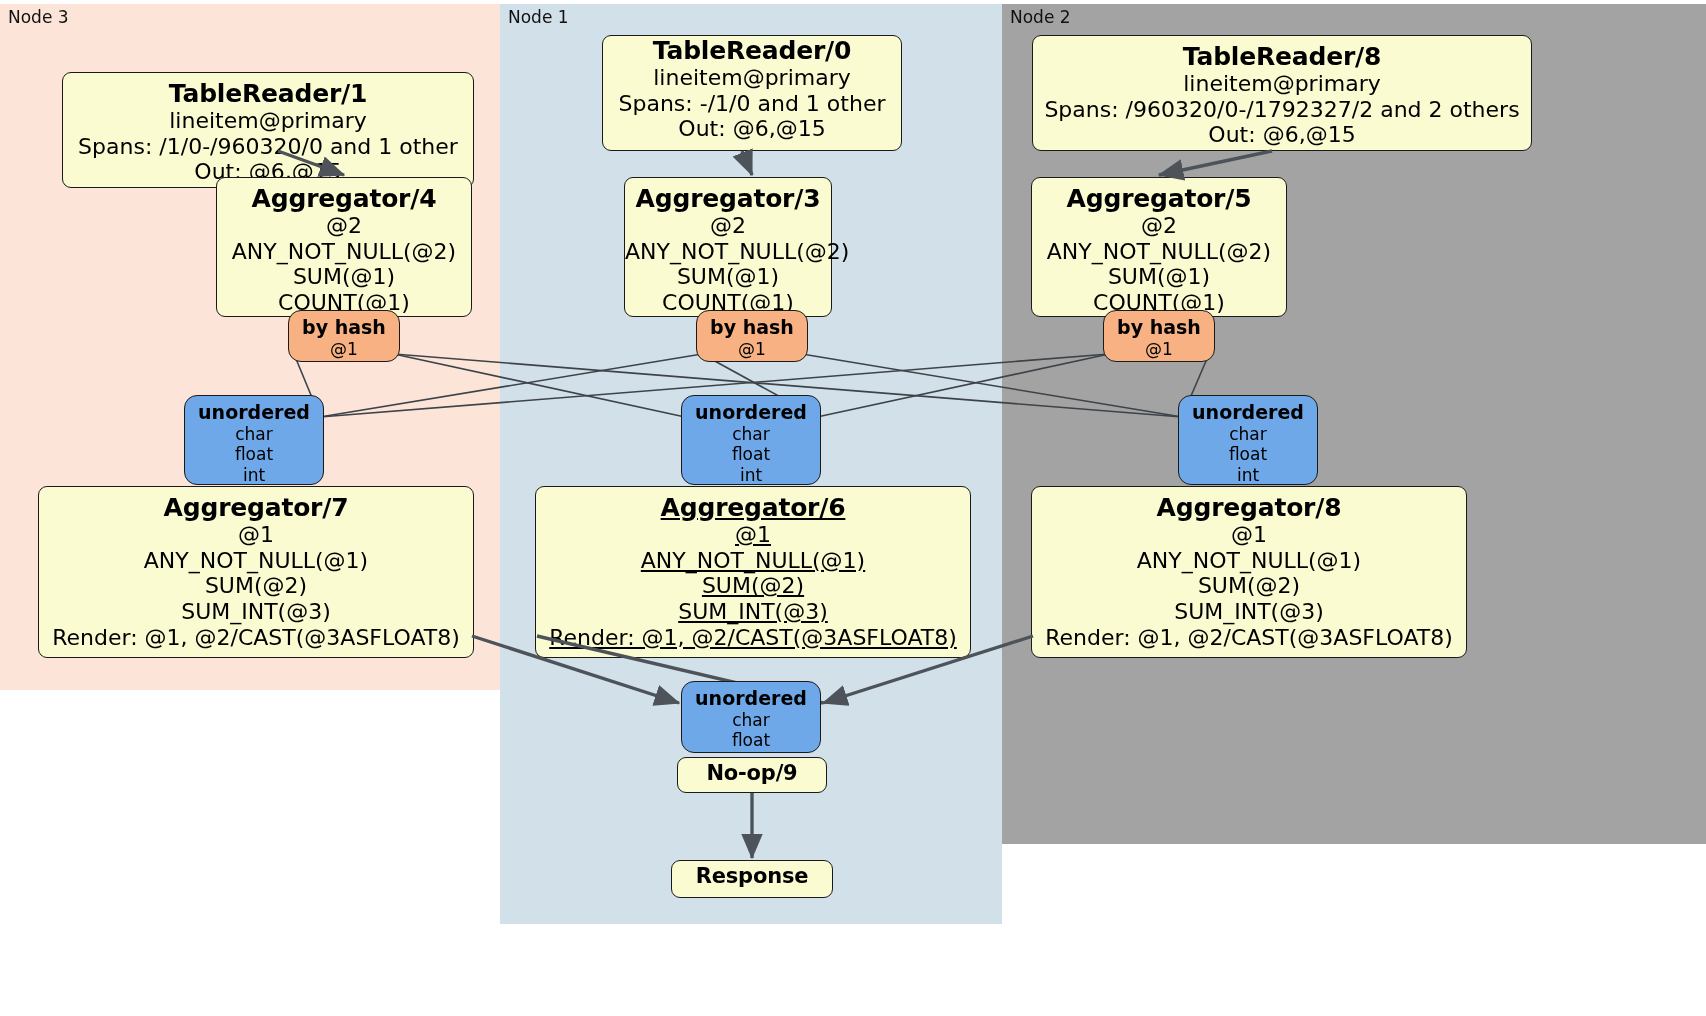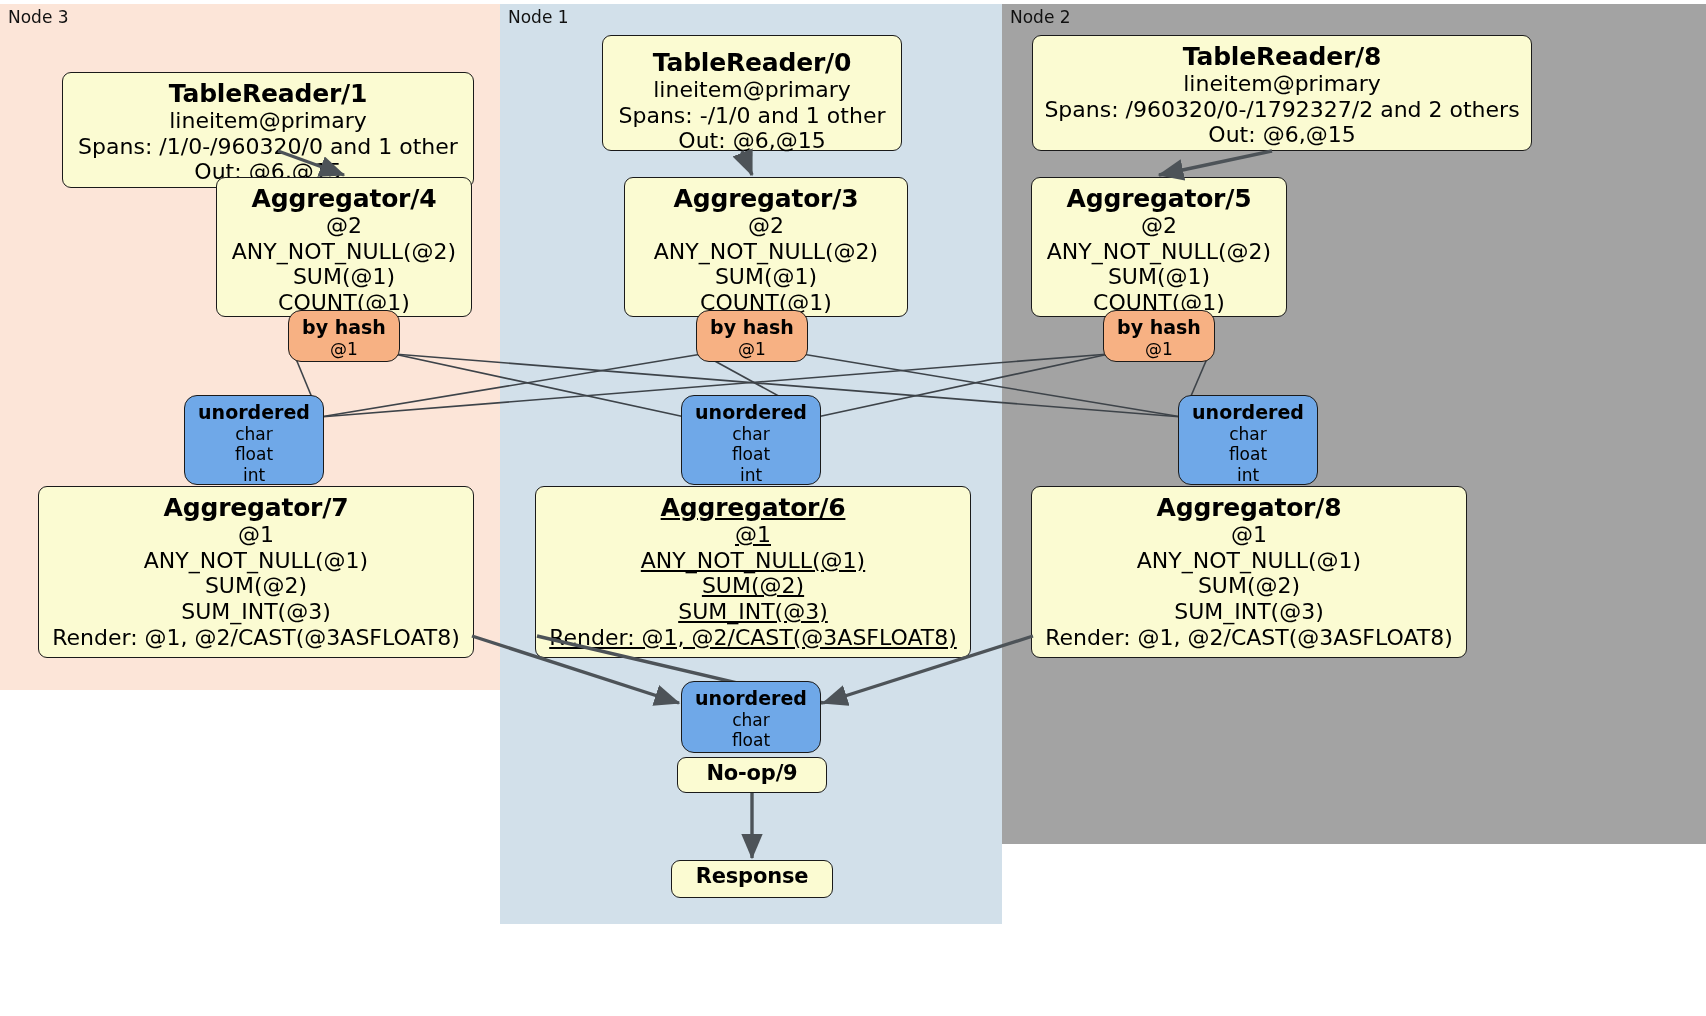--- a/index.html
+++ b/index.html
@@ -62,40 +62,40 @@
       <line x1="1209" y1="354" x2="1182" y2="417" stroke="#3d4349" stroke-width="1.6"></line>
     </svg>
 
   <div id="procs">
       <div class="proc" style="left: 62px; top: 35px; width: 412px; height: 116px; padding-top: 6px; margin-top: 37px;">
         <div class="ttl">TableReader/1</div>
         <div class="ln">lineitem@primary</div>
         <div class="ln">Spans: /1/0-/960320/0 and 1 other</div>
         <div class="ln">Out: @6,@15</div>
       </div>
-      <div class="proc" style="left: 602px; top: 35px; width: 300px; height: 116px; padding-top: 12px;">
+      <div class="proc" style="left: 602px; top: 35px; width: 300px; height: 116px; padding-top: 0;">
         <div class="ttl">TableReader/0</div>
         <div class="ln">lineitem@primary</div>
         <div class="ln">Spans: -/1/0 and 1 other</div>
         <div class="ln">Out: @6,@15</div>
       </div>
       <div class="proc" style="left: 1032px; top: 35px; width: 500px; height: 116px; padding-top: 6px;">
         <div class="ttl">TableReader/8</div>
         <div class="ln">lineitem@primary</div>
         <div class="ln">Spans: /960320/0-/1792327/2 and 2 others</div>
         <div class="ln">Out: @6,@15</div>
       </div>
       <div class="proc" style="left: 216px; top: 177px; width: 256px; height: 140px; padding-top: 6px;">
         <div class="ttl">Aggregator/4</div>
         <div class="ln">@2</div>
         <div class="ln">ANY_NOT_NULL(@2)</div>
         <div class="ln">SUM(@1)</div>
         <div class="ln">COUNT(@1)</div>
       </div>
-      <div class="proc" style="left: 624px; top: 177px; width: 284px; height: 140px; padding-top: 6px;">
+      <div class="proc" style="left: 624px; top: 177px; width: 208px; height: 140px; padding-top: 6px;">
         <div class="ttl">Aggregator/3</div>
         <div class="ln">@2</div>
         <div class="ln">ANY_NOT_NULL(@2)</div>
         <div class="ln">SUM(@1)</div>
         <div class="ln">COUNT(@1)</div>
       </div>
       <div class="proc" style="left: 1031px; top: 177px; width: 256px; height: 140px; padding-top: 6px;">
         <div class="ttl">Aggregator/5</div>
         <div class="ln">@2</div>
         <div class="ln">ANY_NOT_NULL(@2)</div>

